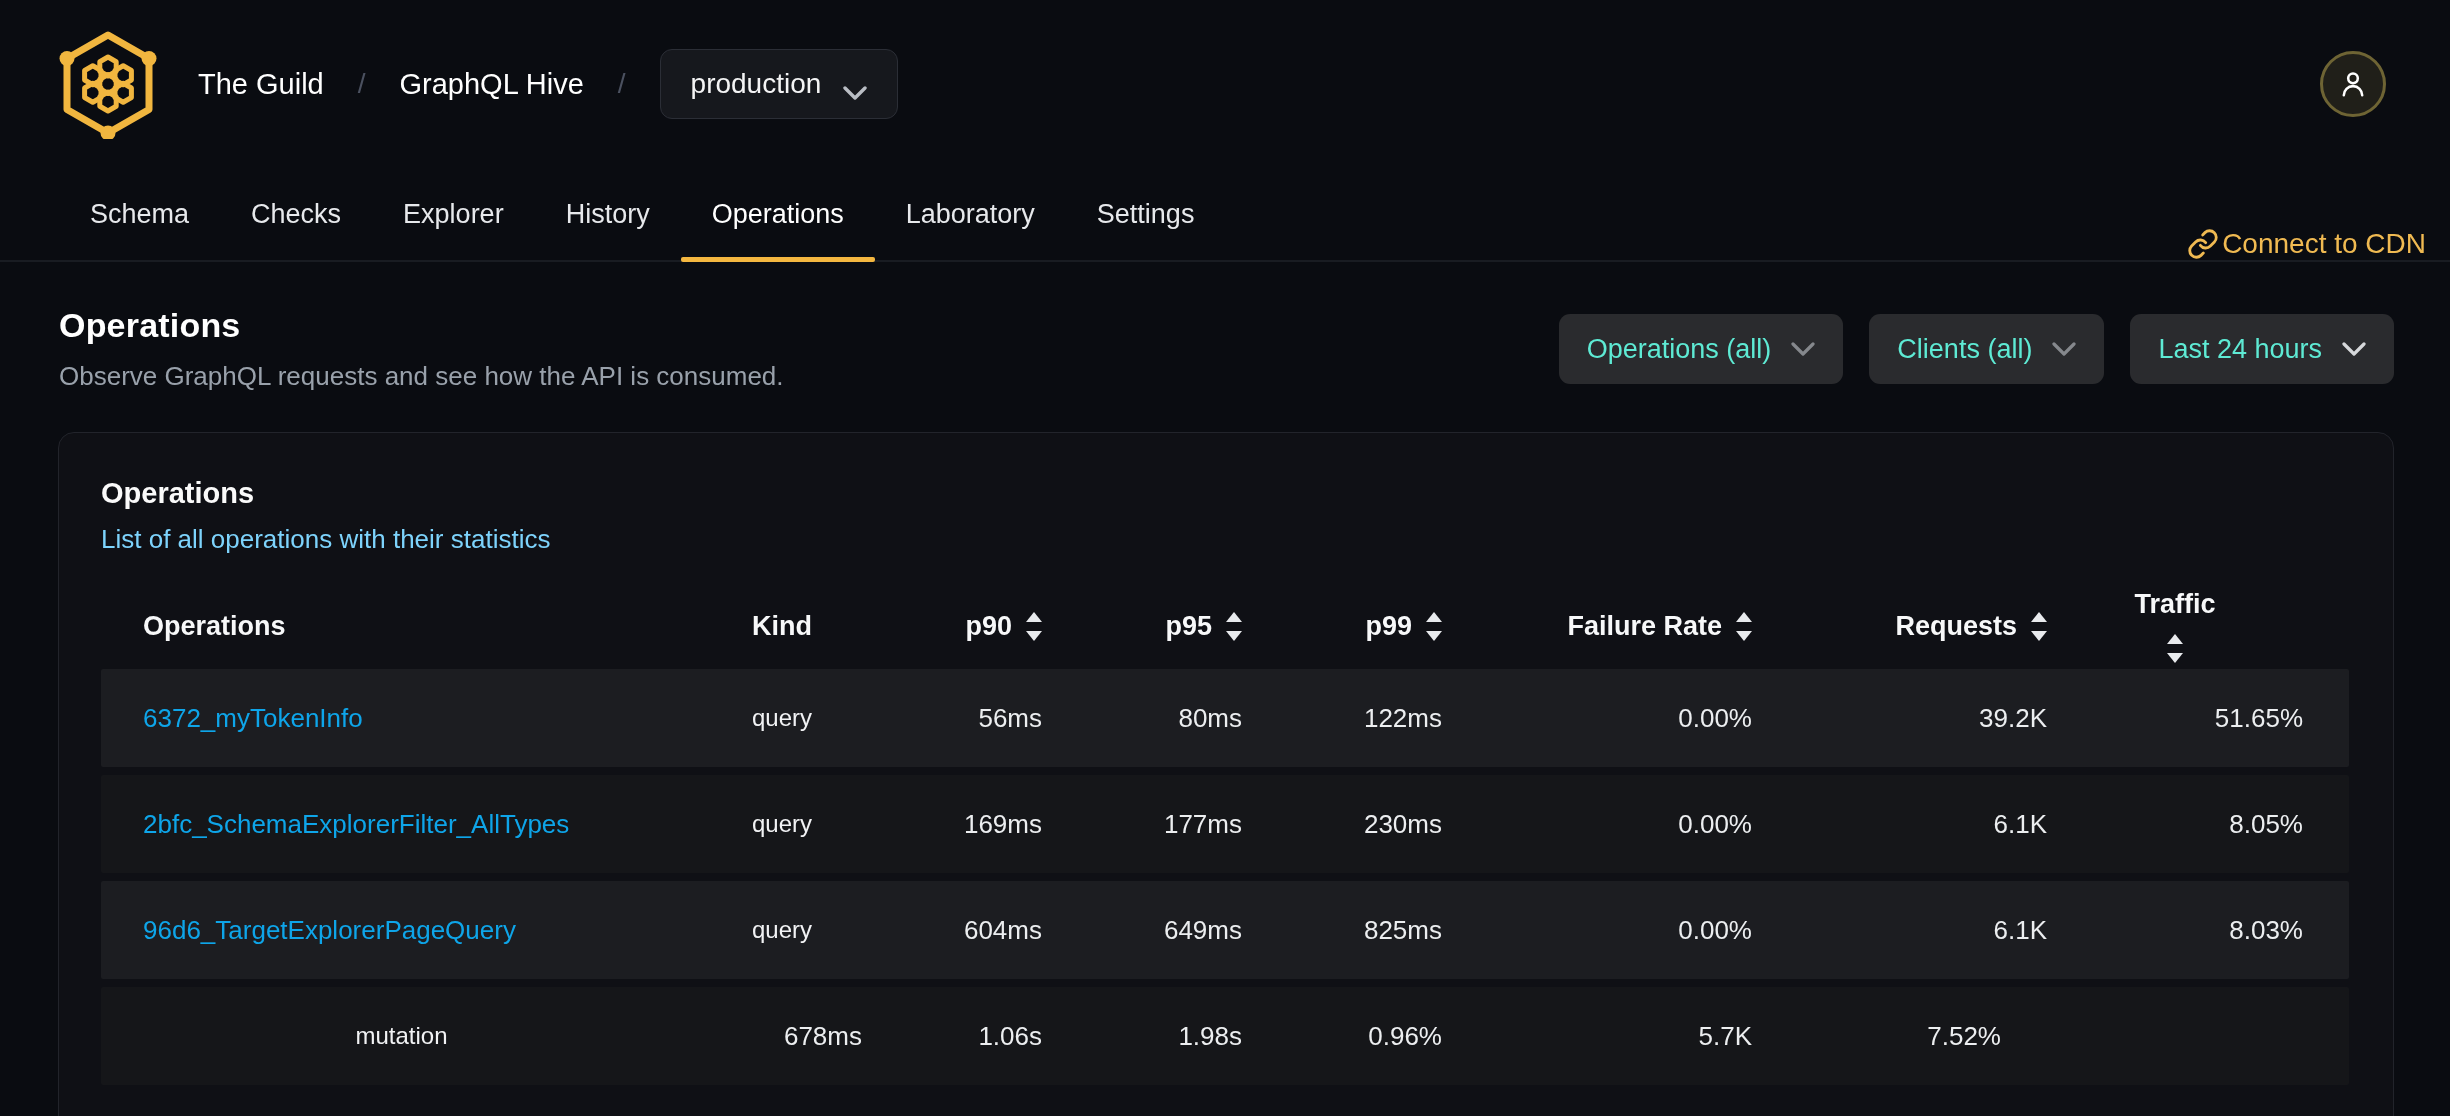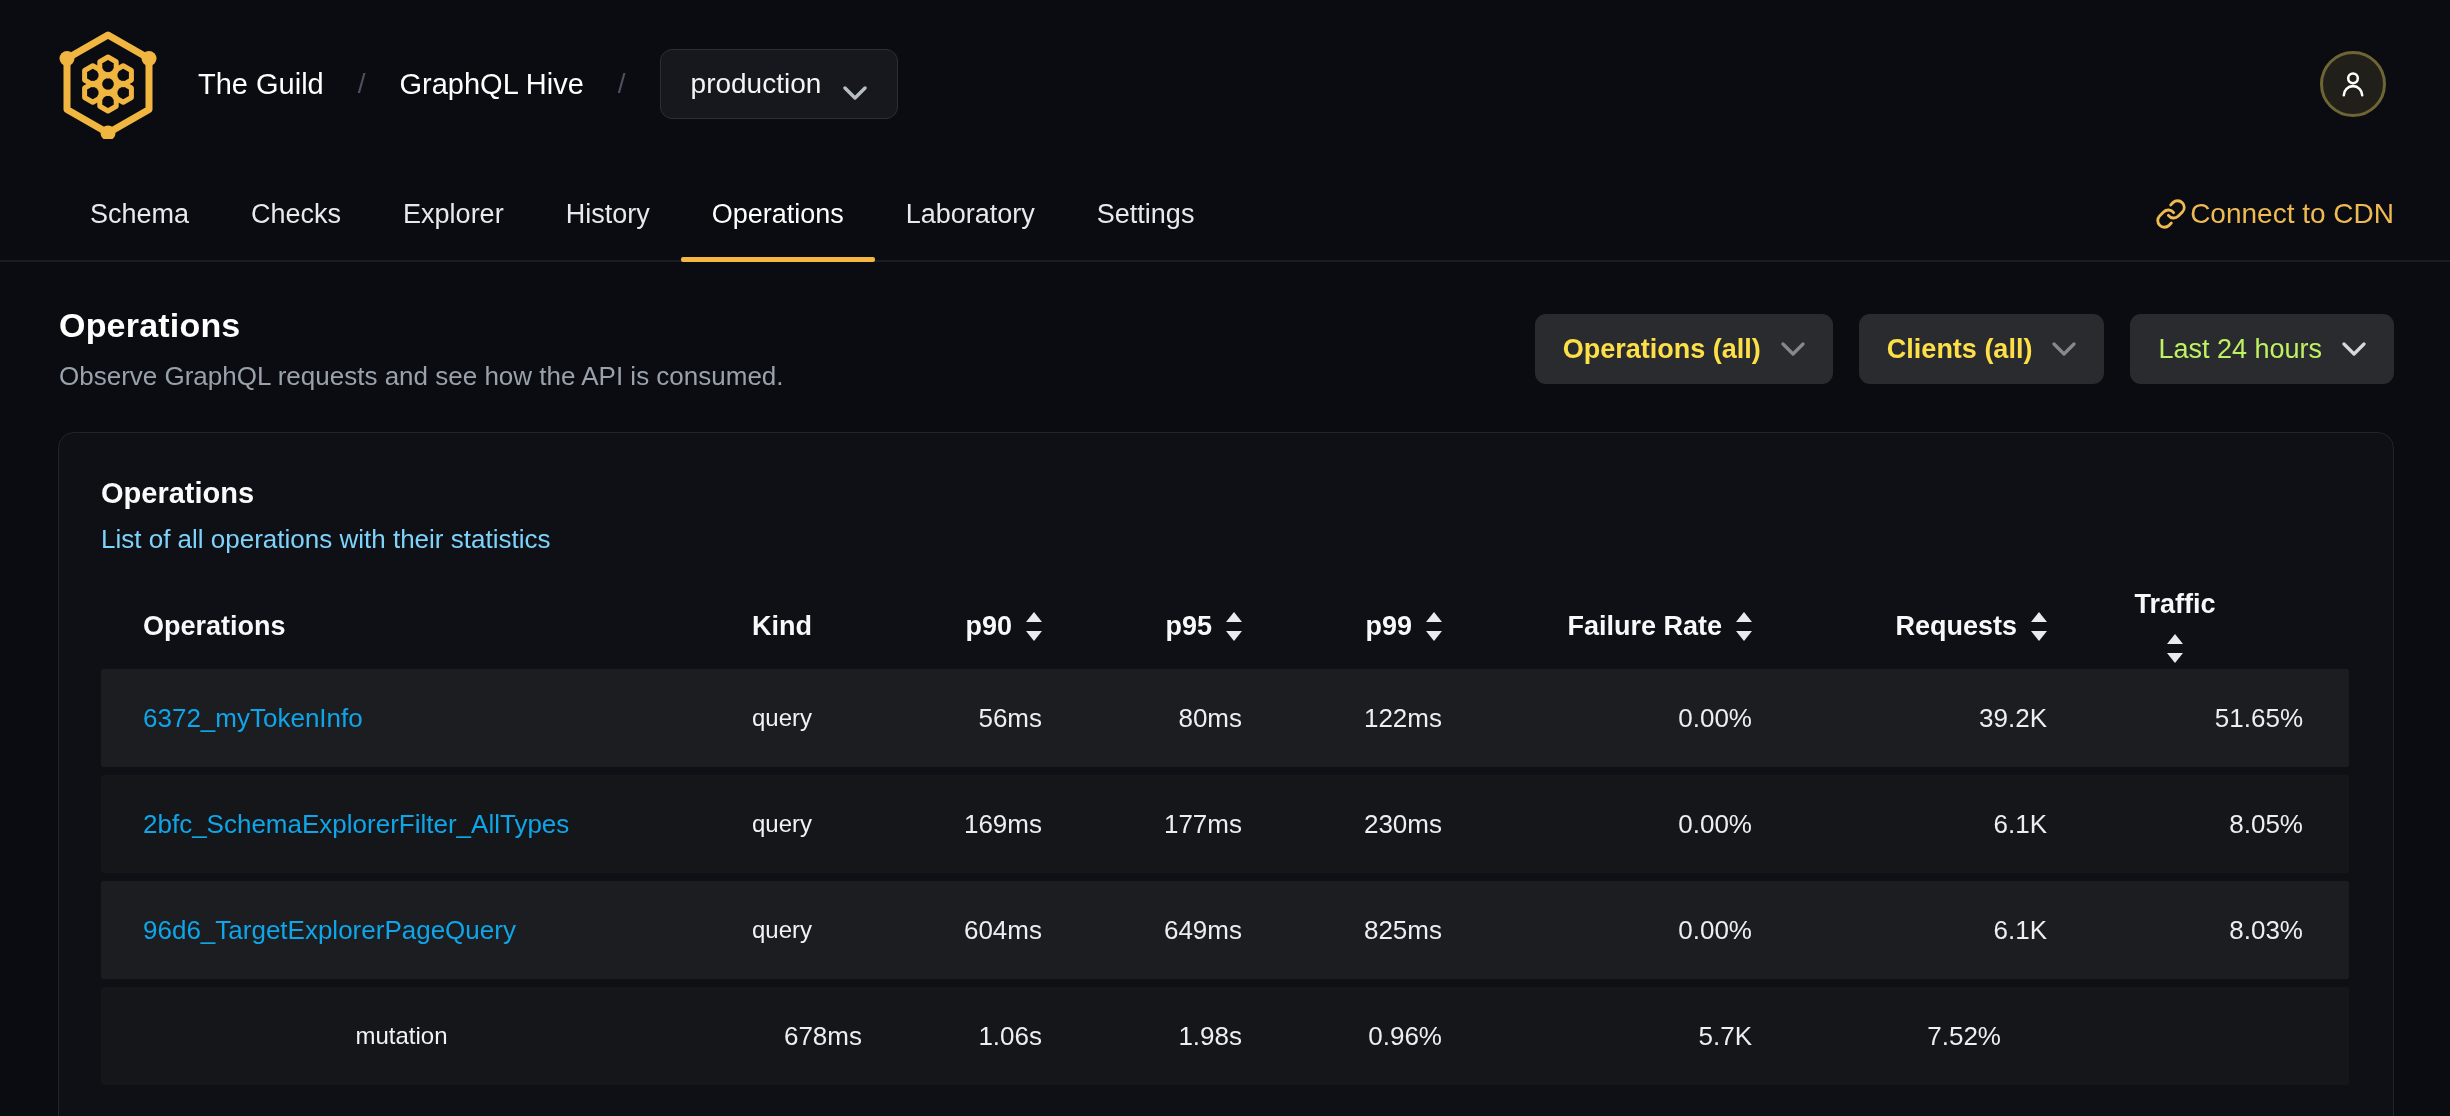--- a/index.html
+++ b/index.html
@@ -27,22 +27,22 @@
   .chev { width:24px; height:14px; display:block; }
   .spacer { flex:1; }
   .avatar {
     width:66px; height:66px; border-radius:50%;
     background:#201f19; border:3px solid #6e6434;
     display:flex; align-items:center; justify-content:center; cursor:pointer;
   }
   .avatar svg { width:34px; height:34px; }
   
   .nav {
-    height:94px; display:flex; align-items:center;
-    padding:0 56px 0 59px;
+    height:94px; display:flex; align-items:flex-end;
+    padding:0 24px 0 59px;
     border-bottom:2px solid #191c22;
     position:relative;
   }
   .tab {
     position:relative; height:100%;
     display:flex; align-items:center;
     padding:0 31px; font-size:27px; color:#e7e9ec; cursor:pointer;
   }
   .tab.active { color:#ffffff; }
   .tab.active::after {
@@ -60,23 +60,23 @@
     padding:44px 56px 0 59px;
   }
   .page-title { font-size:34px; font-weight:700; color:#ffffff; letter-spacing:.2px; }
   .page-sub { margin-top:16px; font-size:26px; color:#99a1ab; }
   .filters { margin-left:auto; display:flex; gap:26px; }
   .filter-btn {
     display:flex; align-items:center; gap:20px;
     background:#2a2b2e; border:none; border-radius:11px;
     padding:0 28px; height:70px;
     font-family:"Liberation Sans", sans-serif;
-    font-size:27px; font-weight:700; color:#fde047; cursor:pointer;
-  }
-  .filter-btn.light { color:#bef264; font-weight:500; }
+    font-size:27px; font-weight:400; color:#5eead4; cursor:pointer;
+  }
+  .filter-btn.light { color:#5eead4; font-weight:500; }
   
   .card {
     margin:40px 56px 0 58px;
     background:#0f1015;
     border:1px solid #22242b;
     border-radius:16px;
     padding:44px 44px 44px 42px;
     height:900px;
   }
   .card-title { font-size:29px; font-weight:700; color:#fafafa; }

